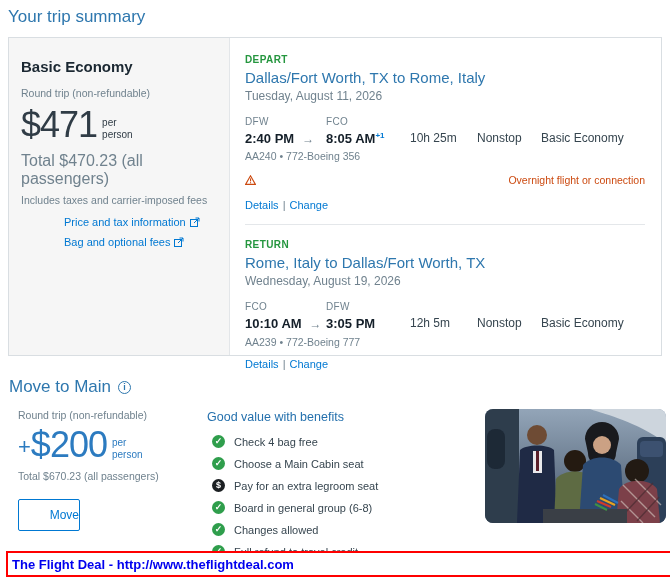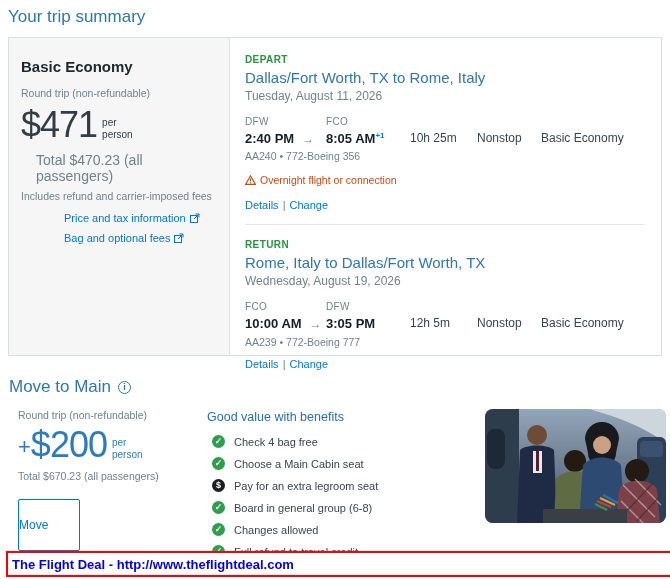--- a/index.html
+++ b/index.html
@@ -21,21 +21,21 @@
   }
   .fare-panel {
     width:221px; background:#f6f6f6; border-right:1px solid #e3e6e9;
     padding:16px 12px 0 12px; flex-shrink:0;
   }
   .fare-title { font-size:15px; font-weight:bold; color:#1b2832; margin:4px 0 12px; }
   .fare-triptype { font-size:10.5px; color:#70828e; margin-bottom:9px; }
   .fare-price-row { display:flex; align-items:flex-start; color:#303c46; margin-bottom:10px; }
   .fare-amount { font-size:36px; line-height:0.95; letter-spacing:-1px; font-weight:400; }
   .per-block { font-size:10px; line-height:1.15; margin:9px 0 0 5px; color:#303c46; }
-  .fare-total { font-size:14px; color:#70828e; margin-bottom:6px;margin-left:15px; }
+  .fare-total { font-size:16px; color:#70828e; margin-bottom:6px; }
   .fare-includes { font-size:10.5px; color:#70828e; margin-bottom:10px; }
   .fare-link { display:flex; align-items:center; gap:4px; font-size:11px; color:#0078d2; margin-bottom:8px; cursor:pointer;padding-left:43px; }
   .ext-icon svg { display:block; }
 
   .flights-panel { flex:1; padding:16px 16px 0 15px; }
   .seg-direction { font-size:10px; font-weight:bold; letter-spacing:.4px; color:#25963f; }
   .seg-route { font-size:15px; font-weight:400; color:#2e77ae; margin:4px 0 3px; }
   .seg-date { font-size:12px; color:#70828e; margin-bottom:13px; }
 
   .flight-row { display:flex; }
@@ -44,21 +44,21 @@
   .col-dur { width:67px; }
   .col-stops { width:64px; }
   .col-cabin { flex:1; }
   .code-label { font-size:10px; color:#70828e; margin-bottom:4px; letter-spacing:.3px; }
   .time-line { font-size:13px; font-weight:bold; color:#141f29; white-space:nowrap; }
   .arrow-glyph { color:#70828e; font-weight:400; margin-left:8px; font-size:12px; }
   .day-sup { color:#0078d2; font-size:8px; font-weight:bold; vertical-align:super; }
   .meta { font-size:12px; color:#36454f; padding-top:15px; }
 
   .aircraft { font-size:10.5px; color:#70828e; margin-top:4px; }
-  .warning-row { display:flex; align-items:center; gap:4px; margin-top:9px; }
+  .warning-row { display:flex; align-items:center; gap:4px; margin-top:9px;justify-content:space-between; }
   .warning-text { font-size:10.5px; color:#cc4a10; }
   .seg-links { margin-top:10px; font-size:11px; }
   .seg-links a { color:#0078d2; cursor:pointer; }
   .link-sep { color:#70828e; margin:0 4px; font-size:11px; }
   .seg-divider { border-top:1px solid #e4e7ea; margin:13px 0 14px; }
 
   
   .upsell-title {
     margin:21px 0 12px 9px; font-size:17px; font-weight:400; color:#2e77ae;
     display:flex; align-items:center; gap:7px;text-align:right;
@@ -70,21 +70,21 @@
   }
   .upsell-cols { display:flex; margin:0 5px 0 18px; }
   .up-price-col { width:189px; flex-shrink:0; }
   .up-triptype { font-size:10.5px; color:#70828e; margin-bottom:7px; }
   .up-price-row { display:flex; align-items:flex-start; color:#2c7bc0; margin-bottom:8px; }
   .up-plus { font-size:22px; margin-top:6px; font-weight:400; }
   .up-amount { font-size:36px; line-height:0.95; letter-spacing:-1px; font-weight:400; }
   .up-per { font-size:10px; line-height:1.15; margin:9px 0 0 5px; color:#2c7bc0; }
   .up-total { font-size:10.5px; color:#70828e; }
   .move-btn {
-    margin-top:17px; display:block; width:62px; padding:18px 0; text-align:left;
+    margin-top:17px; display:block; width:62px; padding:8px 0; text-align:right;
     background:#fff; border:1px solid #0078d2; border-radius:2px;
     color:#0078d2; font-size:12px; font-family:inherit; cursor:pointer;
   }
 
   .benefits-col { width:278px; flex-shrink:0; padding-top:1px; }
   .benefits-title { font-size:12.5px; color:#2470ad; margin-bottom:11px; }
   .benefit { display:flex; align-items:center; gap:9px; margin-bottom:9px; padding-left:5px; }
   .b-icon {
     width:13px; height:13px; border-radius:50%; flex-shrink:0;
     display:flex; align-items:center; justify-content:center;
@@ -118,21 +118,21 @@
     <div class="fare-title">Basic Economy</div>
     <div class="fare-triptype">Round trip (non-refundable)</div>
     <div class="fare-price-row">
       <span class="fare-amount">$471</span>
       <span class="per-block">
         <span>per</span><br>
         <span>person</span>
       </span>
     </div>
     <div class="fare-total">Total $470.23 (all passengers)</div>
-    <div class="fare-includes">Includes refund and carrier-imposed fees</div>
+    <div class="fare-includes">Includes taxes and carrier-imposed fees</div>
     <a class="fare-link">
       <span>Price and tax information</span>
       <span class="ext-icon">
         <svg width="10" height="10" viewBox="0 0 10 10">
             <rect x="0.5" y="2.5" width="7" height="7" fill="none" stroke="#0078d2"></rect>
             <path d="M4 6 L9 1 M5.5 1 H9 V4.5" fill="none" stroke="#0078d2"></path>
           </svg>
       </span>
     </a>
     <a class="fare-link">
@@ -188,21 +188,21 @@
     <div class="seg-divider"></div>
 
     <div>
       <div class="seg-direction">RETURN</div>
       <div class="seg-route">Rome, Italy to Dallas/Fort Worth, TX</div>
       <div class="seg-date">Wednesday, August 19, 2026</div>
       <div class="flight-row">
         <div class="col-o">
           <div class="code-label">FCO</div>
           <div class="time-line">
-            <span>10:00 AM</span><span class="arrow-glyph">→</span>
+            <span>10:10 AM</span><span class="arrow-glyph">→</span>
           </div>
         </div>
         <div class="col-d">
           <div class="code-label">DFW</div>
           <div class="time-line">
             <span>3:05 PM</span><span class="day-sup"></span>
           </div>
         </div>
         <div class="col-dur meta">12h 5m</div>
         <div class="col-stops meta">Nonstop</div>

